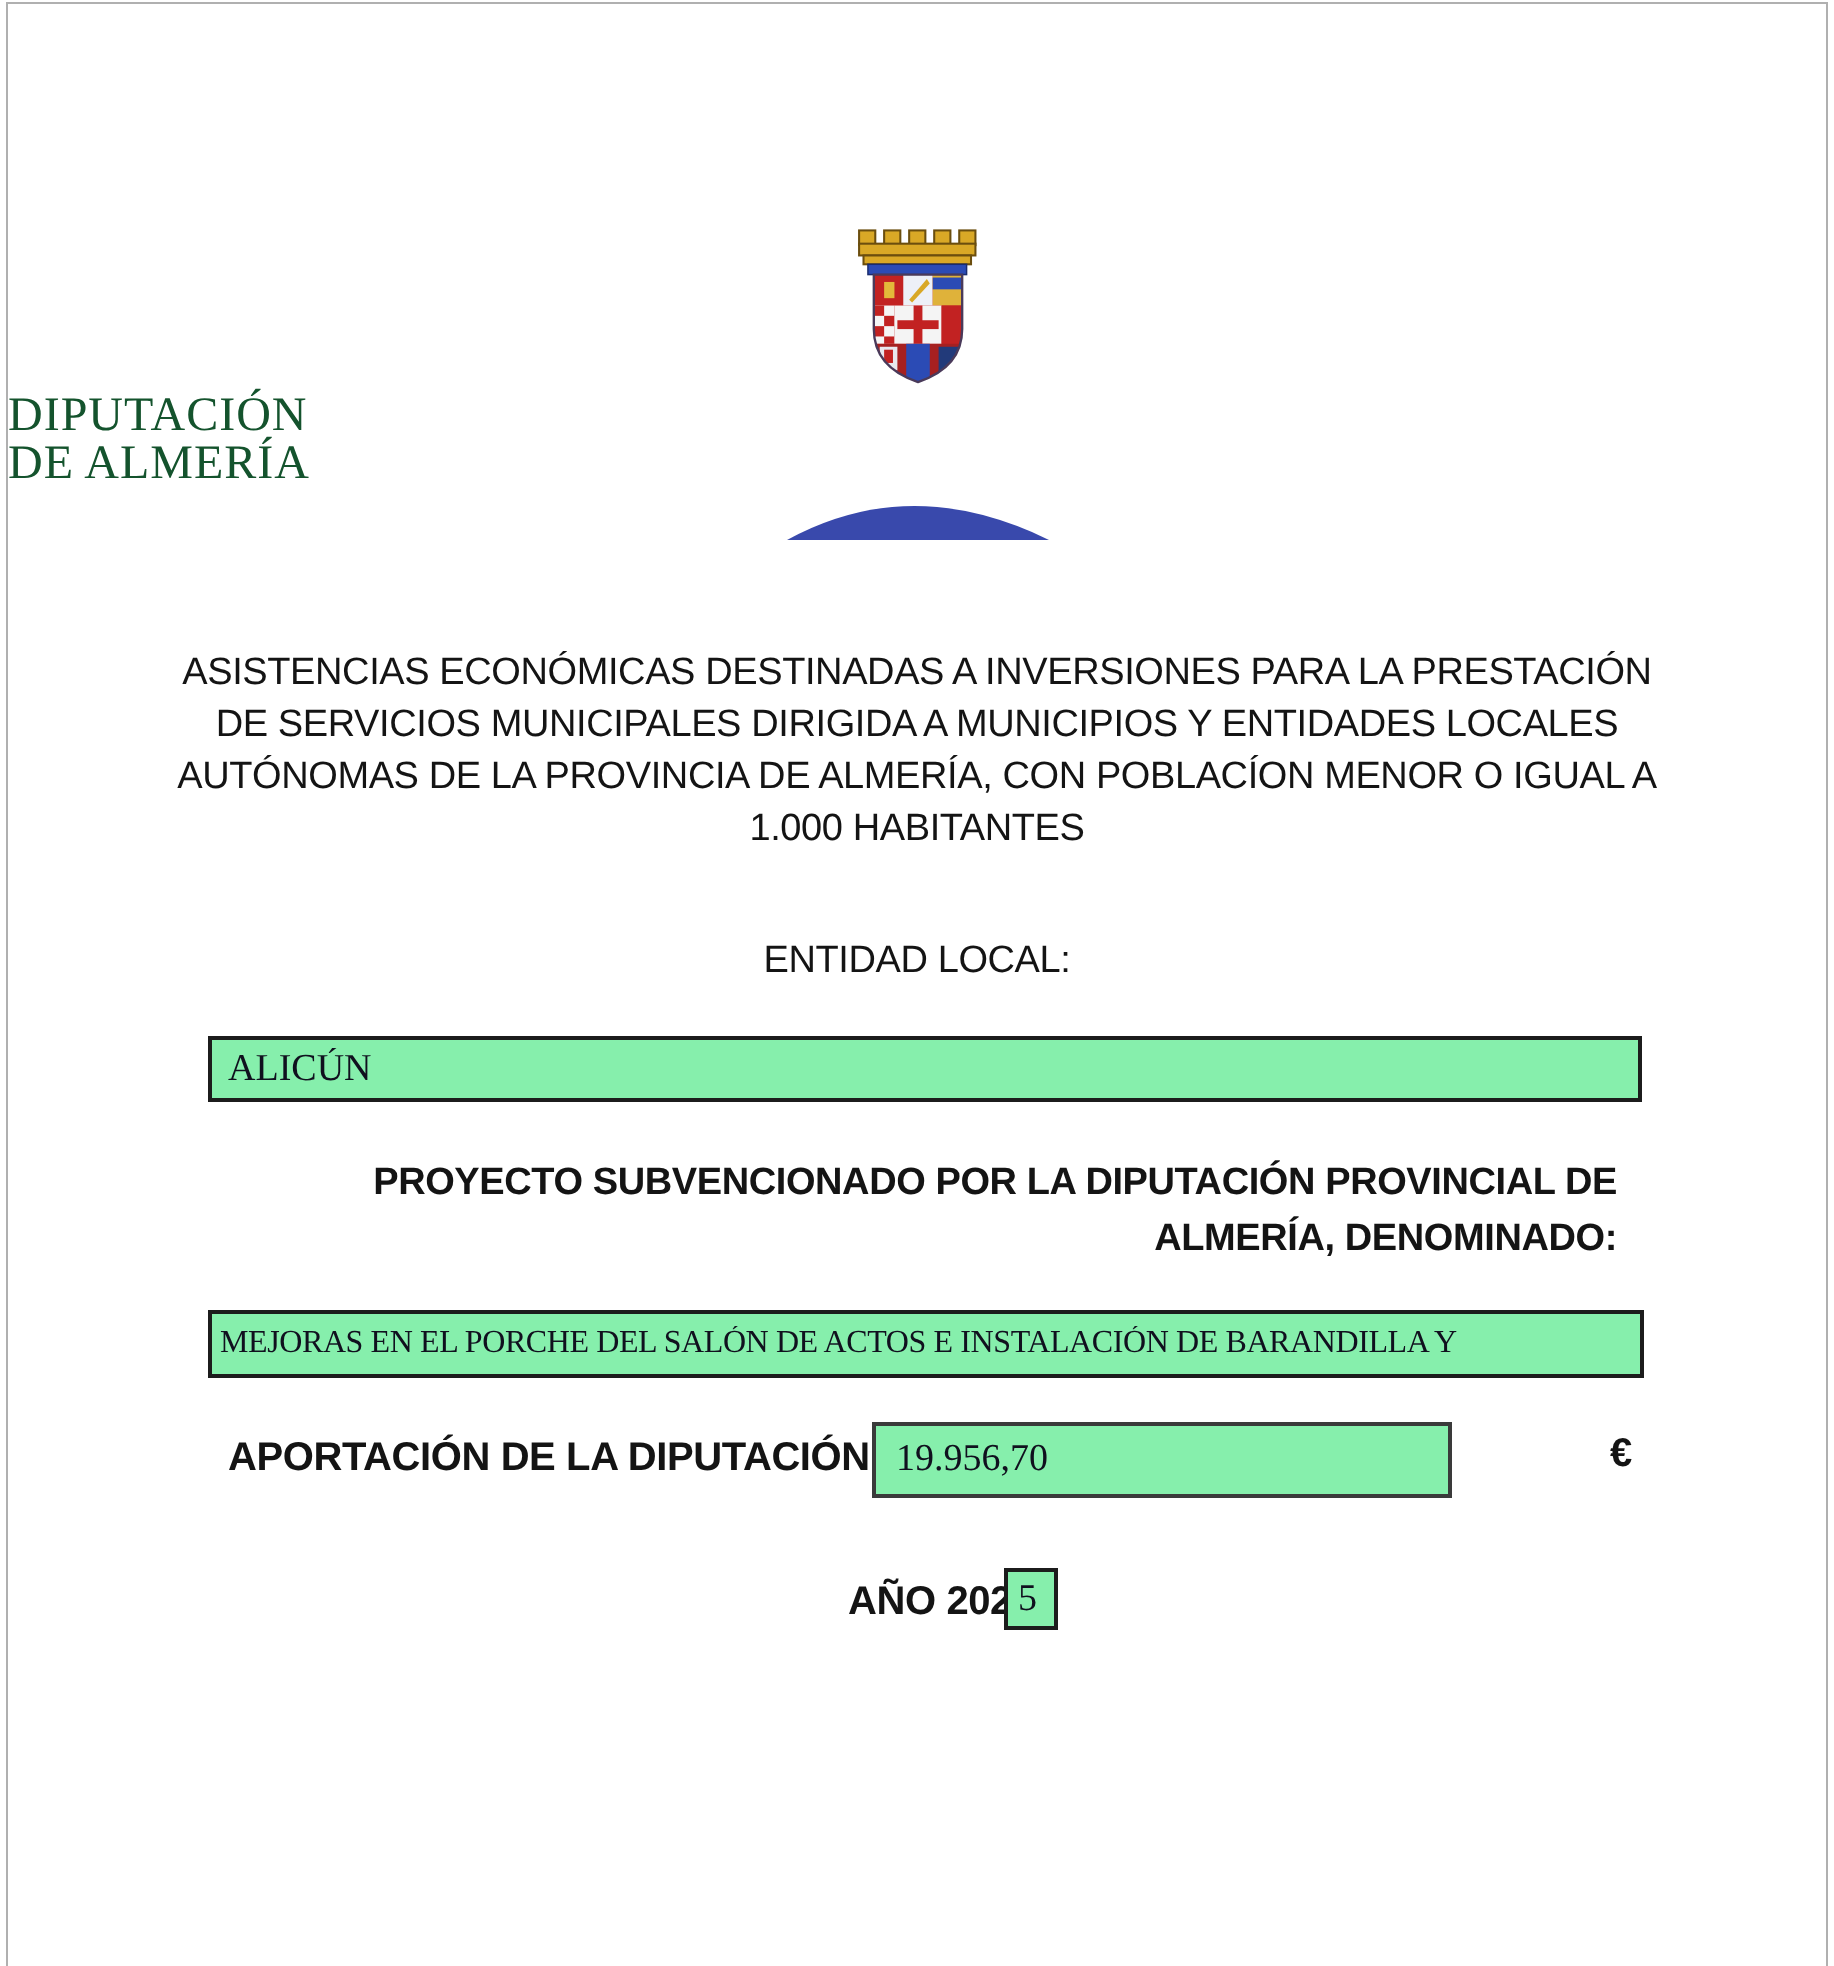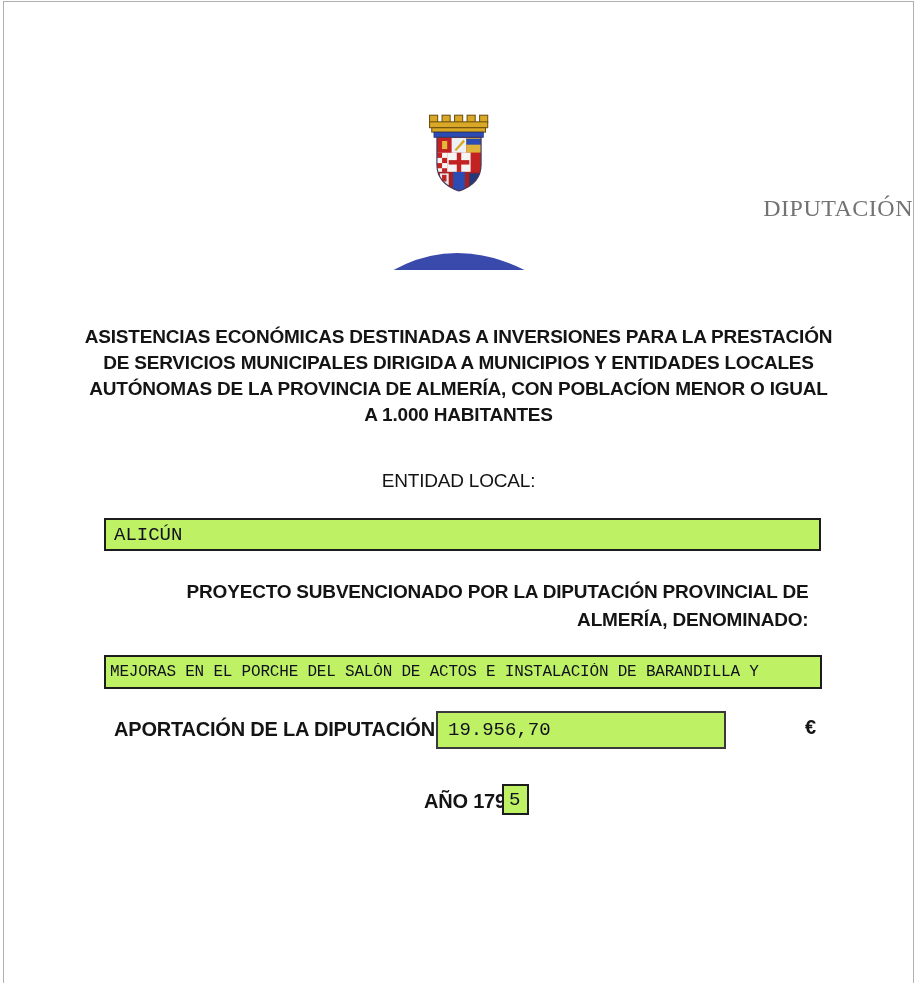--- a/index.html
+++ b/index.html
@@ -3,38 +3,38 @@
 <meta charset="utf-8">
 <style>
   html,body{margin:0;padding:0;background:#ffffff;}
   .viewport{position:relative;width:917px;height:983px;background:#fff;overflow:hidden;
             font-family:"Liberation Sans",sans-serif;}
   .doc-page{position:absolute;left:3px;top:1px;right:3px;bottom:-3px;
             border:1px solid #b0b0b0;border-bottom:none;background:#fff;}
 
   
   .crest{position:absolute;left:50%;top:111px;transform:translateX(-50%);}
-  .wordmark{position:absolute;left:0;right:0;top:194px;text-align:right;
+  .wordmark{position:absolute;left:0;right:0;top:194px;text-align:left;
             font-family:"Liberation Serif",serif;font-size:24px;line-height:24px;
-            color:#737373;letter-spacing:0.5px;}
+            color:#14532d;letter-spacing:0.5px;}
   .swoosh{position:absolute;left:50%;top:247px;transform:translateX(-50%);}
 
   
   .main-title{position:absolute;left:50%;top:322px;transform:translateX(-50%);
-              width:752px;text-align:center;font-weight:bold;font-size:19px;
+              width:752px;text-align:center;font-weight:normal;font-size:19px;
               line-height:26px;color:#141414;letter-spacing:-0.2px;}
   .h-entidad{position:absolute;left:0;right:0;top:468px;text-align:center;
              font-weight:normal;font-size:19px;color:#141414;letter-spacing:-0.2px;}
   .h-proyecto{position:absolute;left:50%;top:576px;transform:translateX(-50%);
               width:700px;text-align:right;font-weight:bold;font-size:19px;
               line-height:28px;color:#141414;letter-spacing:-0.2px;}
 
   
-  .ffield{background:#bef264;border:2px solid #1c1c1c;color:#10101e;
-          font-family:Liberation Mono, monospace;box-sizing:border-box;
+  .ffield{background:#86efac;border:2px solid #1c1c1c;color:#10101e;
+          font-family:Liberation Serif, serif;box-sizing:border-box;
           outline:none;}
   .f-entidad{position:absolute;left:100px;top:516px;width:717px;height:33px;
              font-size:19px;padding:0 8px;}
   .f-proyecto{position:absolute;left:100px;top:653px;width:718px;height:34px;
               font-size:16px;padding:0 4px;letter-spacing:-0.2px;white-space:nowrap;
               overflow:hidden;}
   .f-aportacion{position:absolute;left:432px;top:709px;width:290px;height:38px;
                 border-width:2px;border-color:#3a3a3a;font-size:19px;padding:0 10px;}
   .f-anio{position:absolute;left:498px;top:782px;width:27px;height:31px;
           border-width:2px;font-size:19px;text-align:left;padding:0 5px;}
@@ -90,37 +90,38 @@
           <rect x="27" y="84" width="6" height="9" fill="#c22222"></rect>
           <rect x="42" y="80" width="16" height="26" fill="#2b4bb5"></rect>
           <rect x="64" y="82" width="16" height="24" fill="#223a7a"></rect>
         </g>
         <path d="M20,33 H80 V70 Q80,96 50,106 Q20,96 20,70 Z" fill="none" stroke="#4a3a5a" stroke-width="1.6"></path>
       </svg>
     </div>
 
     <div class="wordmark">
       <div>DIPUTACIÓN</div>
+      <div>DE ALMERÍA</div>
     </div>
 
     <div class="swoosh">
       <svg width="131" height="21" viewBox="0 0 131 21">
         <path d="M0,21 Q62,-13 131,21 Z" fill="#3949ac"></path>
       </svg>
     </div>
 
     <div class="main-title">ASISTENCIAS ECONÓMICAS DESTINADAS A INVERSIONES PARA LA PRESTACIÓN DE SERVICIOS MUNICIPALES DIRIGIDA A MUNICIPIOS Y ENTIDADES LOCALES AUTÓNOMAS DE LA PROVINCIA DE ALMERÍA, CON POBLACÍON MENOR O IGUAL A 1.000 HABITANTES</div>
 
     <div class="h-entidad">ENTIDAD LOCAL:</div>
     <input class="ffield f-entidad" type="text" value="ALICÚN" style="">
 
     <div class="h-proyecto">PROYECTO SUBVENCIONADO POR LA DIPUTACIÓN PROVINCIAL DE ALMERÍA, DENOMINADO:</div>
     <input class="ffield f-proyecto" type="text" value="MEJORAS EN EL PORCHE DEL SALÓN DE ACTOS E INSTALACIÓN DE BARANDILLA Y" style="">
 
     <div class="l-aportacion">APORTACIÓN DE LA DIPUTACIÓN</div>
     <input class="ffield f-aportacion" type="text" value="19.956,70" style="">
     <div class="euro">€</div>
 
-    <div class="l-anio">AÑO 179</div>
+    <div class="l-anio">AÑO 202</div>
     <input class="ffield f-anio" type="text" value="5" style="">
 
   </div>
 </div>
 
 </body></html>

